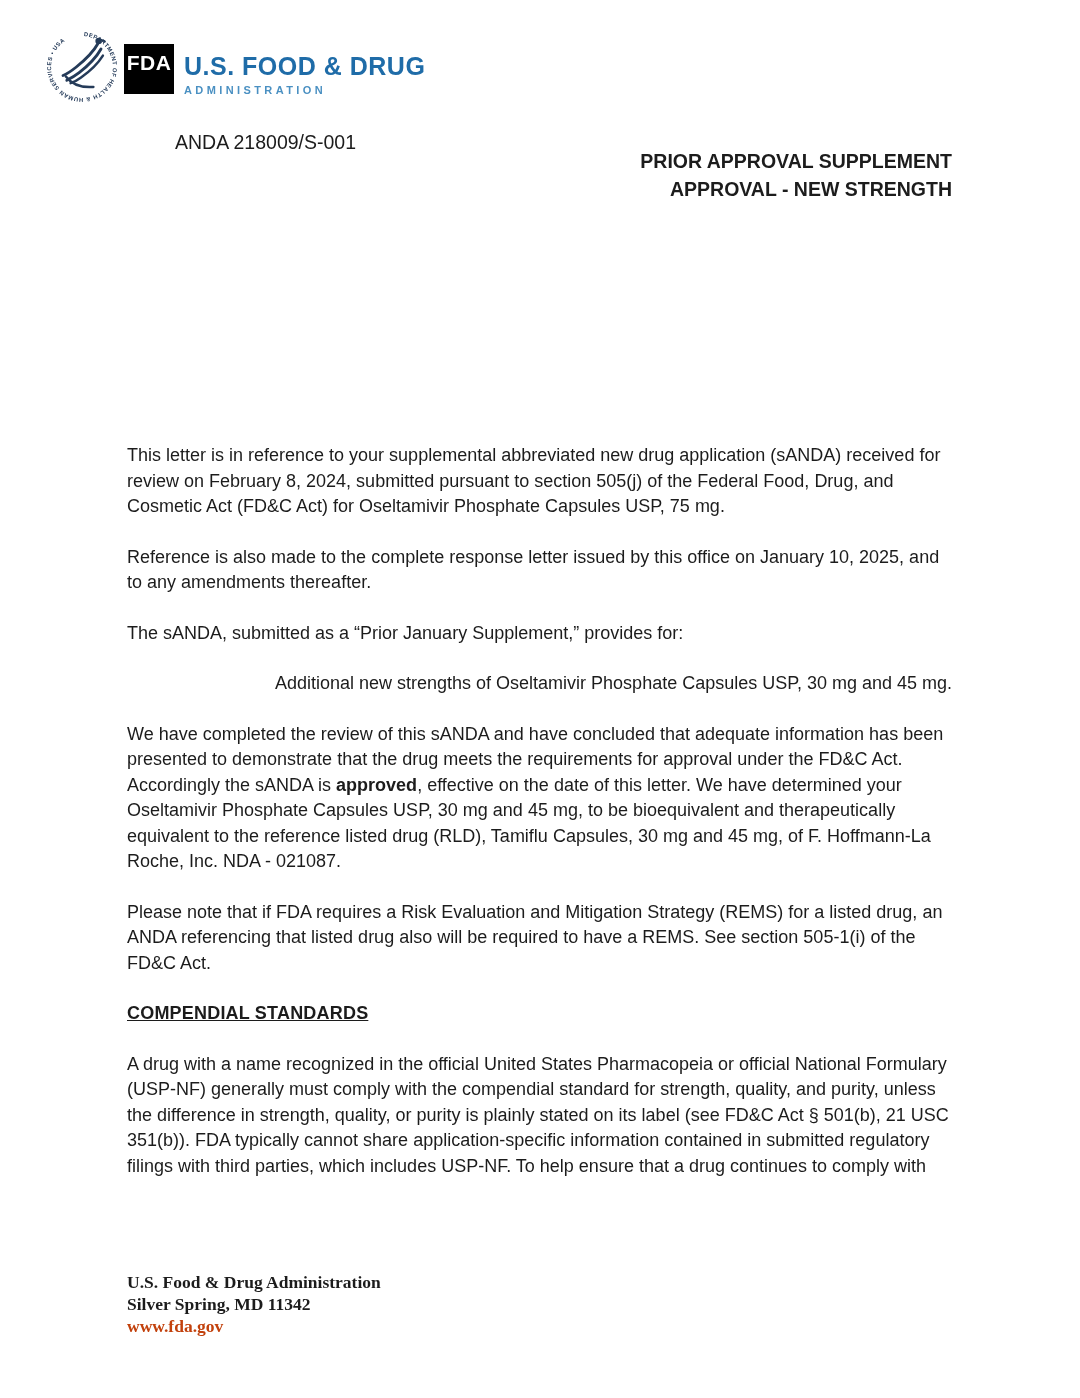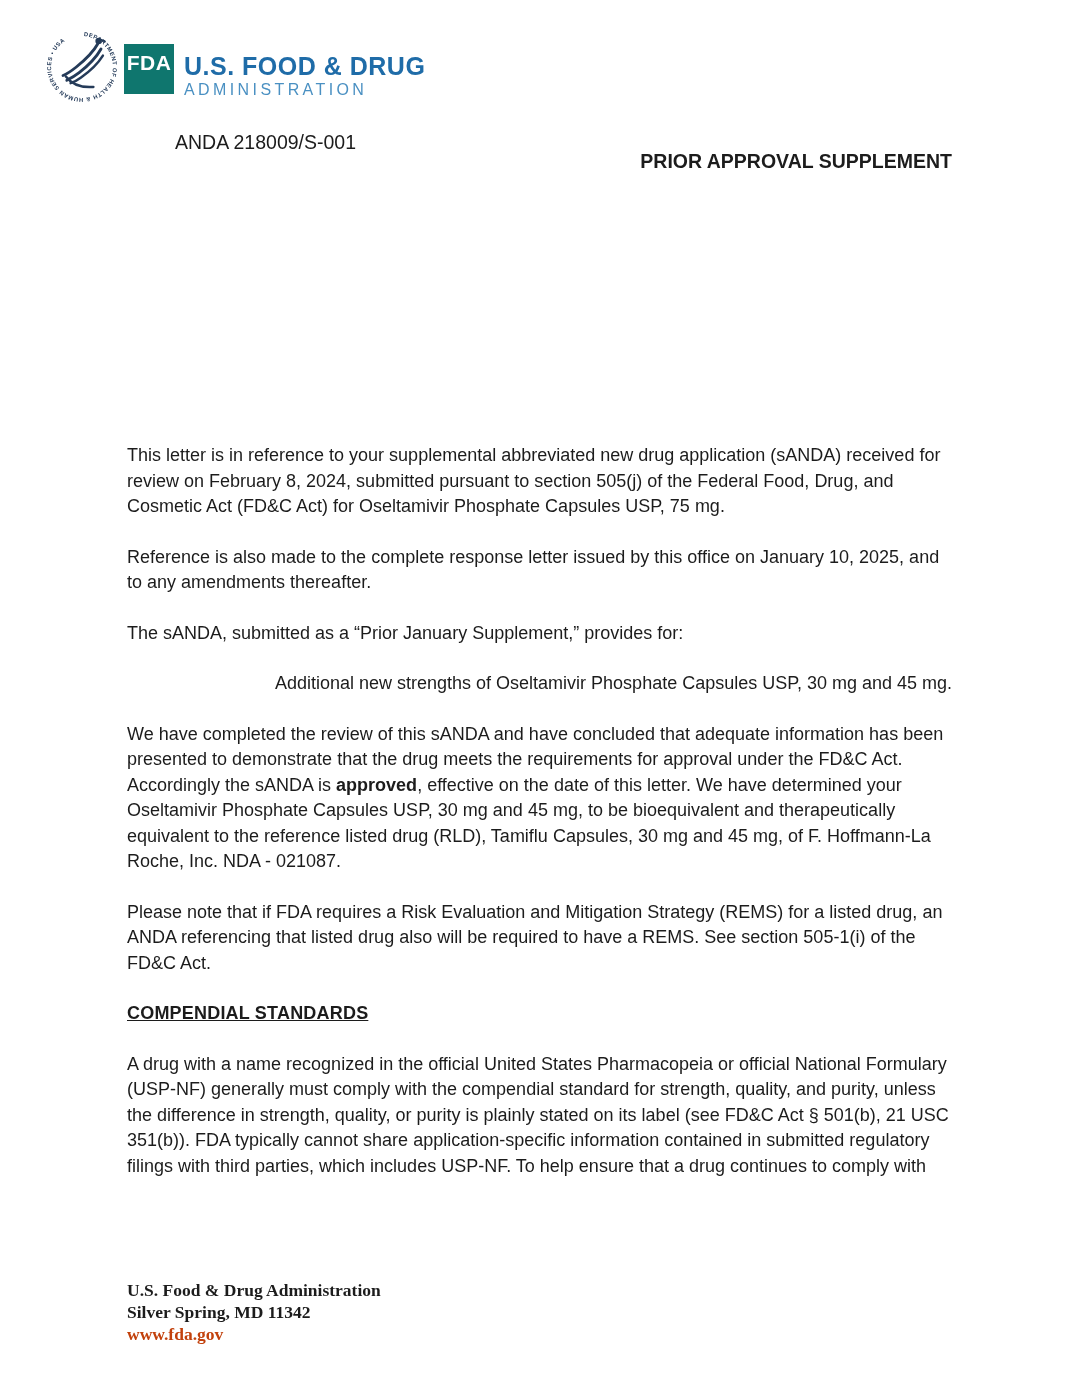--- a/index.html
+++ b/index.html
@@ -14,33 +14,33 @@
     color: #1c1c1c;
     overflow: hidden;
   }
 
   
   .letterhead { position: absolute; left: 0; top: 0; width: 100%; height: 120px; }
   .hhs-seal { position: absolute; left: 44px; top: 29px; width: 76px; height: 76px; }
   .fda-square {
     position: absolute; left: 124px; top: 44px;
     width: 50px; height: 50px;
-    background: #0f766e;
+    background: #000000;
     color: #ffffff;
     display: flex; justify-content: center;
     padding-top: 7px;
     font-weight: bold; font-size: 21px; letter-spacing: 0.5px;
   }
   .fda-words { position: absolute; left: 184px; top: 53px; }
   .brand-line1 {
     color: #1f6ca8; font-weight: bold; font-size: 25px; letter-spacing: 0.5px;
     line-height: 26px; white-space: nowrap;
   }
   .brand-line2 {
-    color: #4a90c2; font-weight: normal; font-size: 16px; letter-spacing: 3.4px;
+    color: #4a90c2; font-weight: bold; font-size: 11px; letter-spacing: 3.4px;
     line-height: 18px; margin-top: 2px; white-space: nowrap;
   }
 
   
   .ref-row {
     position: absolute; left: 127px; top: 130px; width: 825px;
     display: flex; justify-content: space-between; align-items: flex-start;
   }
   .app-number { font-size: 19.5px; line-height: 24px; margin-left: 48px; }
   .letter-title {
@@ -58,21 +58,21 @@
   .section-heading {
     font-size: 18px; font-weight: bold; text-decoration: underline;
     margin-bottom: 25px; letter-spacing: 0.2px;
   }
   .bold { font-weight: bold; }
 
   
   .letter-footer {
     position: absolute; left: 127px; top: 1271px;
     font-family: "Liberation Serif", "DejaVu Serif", serif;
-    font-weight: bold; font-size: 17.5px; line-height: 22px; margin-top: 8px;
+    font-weight: bold; font-size: 17.5px; line-height: 22px;
   }
   .footer-link { color: #c2410c; text-decoration: none; cursor: pointer; }
 </style>
 </head>
 <body>
 
 <div class="page">
 
   <div class="letterhead">
     <svg class="hhs-seal" viewBox="0 0 80 80" aria-hidden="true">
@@ -97,20 +97,21 @@
     <div class="fda-words">
       <div class="brand-line1">U.S. FOOD &amp; DRUG</div>
       <div class="brand-line2">ADMINISTRATION</div>
     </div>
   </div>
 
   <div class="ref-row">
     <div class="app-number">ANDA 218009/S-001</div>
     <div class="letter-title">
       <div>PRIOR APPROVAL SUPPLEMENT</div>
+      <div>APPROVAL - NEW STRENGTH</div>
     </div>
   </div>
 
   <div class="letter-body">
     <p>This letter is in reference to your supplemental abbreviated new drug application (sANDA) received for review on February 8, 2024, submitted pursuant to section 505(j) of the Federal Food, Drug, and Cosmetic Act (FD&amp;C Act) for Oseltamivir Phosphate Capsules USP, 75 mg.</p>
     <p>Reference is also made to the complete response letter issued by this office on January 10, 2025, and to any amendments thereafter.</p>
     <p>The sANDA, submitted as a “Prior January Supplement,” provides for:</p>
     <p class="para-indent">Additional new strengths of Oseltamivir Phosphate Capsules USP, 30 mg and 45 mg.</p>
     <p><span>We have completed the review of this sANDA and have concluded that adequate information has been presented to demonstrate that the drug meets the requirements for approval under the FD&amp;C Act. Accordingly the sANDA is </span><span class="bold">approved</span><span>, effective on the date of this letter. We have determined your Oseltamivir Phosphate Capsules USP, 30 mg and 45 mg, to be bioequivalent and therapeutically equivalent to the reference listed drug (RLD), Tamiflu Capsules, 30 mg and 45 mg, of F. Hoffmann-La Roche, Inc. NDA - 021087.</span></p>
     <p>Please note that if FDA requires a Risk Evaluation and Mitigation Strategy (REMS) for a listed drug, an ANDA referencing that listed drug also will be required to have a REMS. See section 505-1(i) of the FD&amp;C Act.</p>

